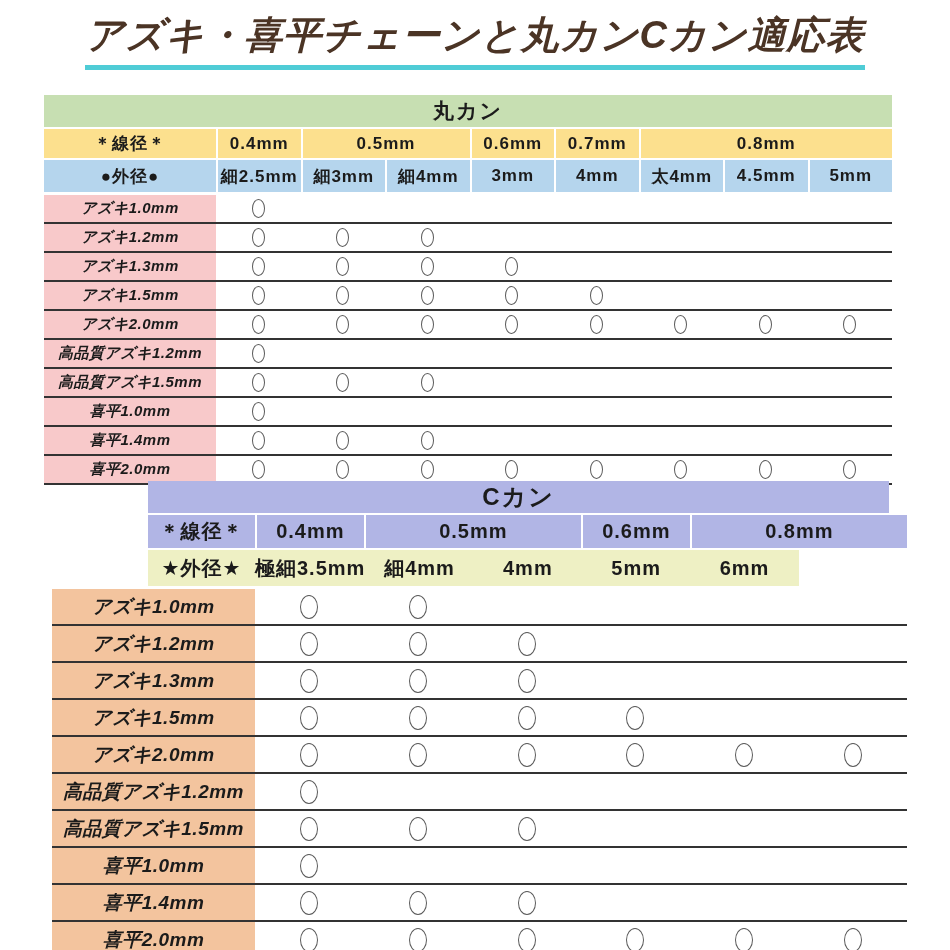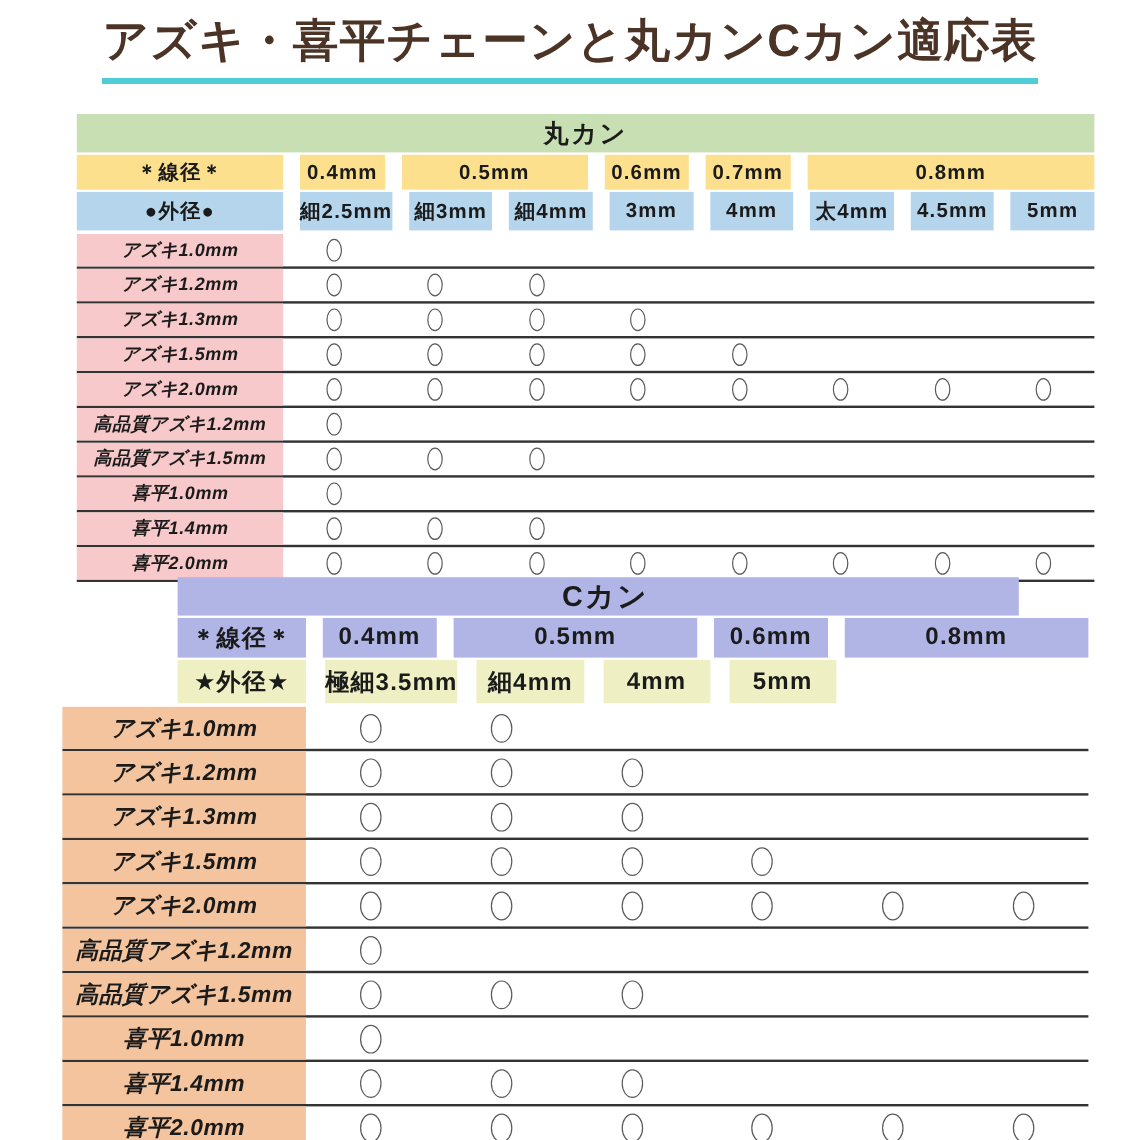--- a/index.html
+++ b/index.html
@@ -7,45 +7,45 @@
     width:950px;height:950px;background:#ffffff;overflow:hidden;position:relative;
     font-family:"Liberation Sans","DejaVu Sans",sans-serif;font-weight:700;color:#1b1b1b;
   }
   
   .title-wrap{
     position:absolute;left:85px;top:12px;width:780px;text-align:center;
     border-bottom:5px solid var(--title-underline,#4fccd6);padding-bottom:5px;
   }
   .title{
     margin:0;font-size:38px;line-height:1.25;letter-spacing:1px;
-    color:var(--title-text,#4b3425);white-space:nowrap;
+    color:var(--title-text,#4b3425);white-space:nowrap;font-style:italic;
   }
   
   .band{display:flex;align-items:center;justify-content:center;letter-spacing:2px;}
-  .hgrid{display:grid;column-gap:14px;}
-  .hgrid.nogap{column-gap:16px;}
+  .hgrid{display:grid;column-gap:2px;}
+  .hgrid.nogap{column-gap:0;}
   .hcell{display:flex;align-items:center;justify-content:center;letter-spacing:1px;white-space:nowrap;}
   .drow{display:grid;border-bottom:2px solid var(--line-dark,#333333);box-sizing:border-box;font-style:italic;}
   .rlabel{display:flex;align-items:center;justify-content:center;letter-spacing:0.5px;white-space:nowrap;}
   .mcell{display:flex;align-items:center;justify-content:center;}
   .oval{border-radius:50%;box-sizing:border-box;border:1.5px solid var(--mark-stroke,#5a5a5a);background:transparent;}
   
-  .t-round{position:absolute;left:64px;top:95px;width:848px;}
+  .t-round{position:absolute;left:44px;top:95px;width:848px;}
   .t-round .band{height:32px;background:var(--round-green,#c7dfb2);font-size:21px;margin-bottom:2px;}
   .t-round .hgrid{grid-template-columns:172px repeat(8,1fr);}
   .t-round .hgrid.wire{height:29px;margin-bottom:2px;font-size:17px;}
   .t-round .hgrid.wire .hcell{background:var(--wire-yellow,#fce08e);}
   .t-round .hgrid.outer{height:32px;margin-bottom:3px;font-size:17px;}
   .t-round .hgrid.outer .hcell{background:var(--outer-blue,#b5d5ed);}
   .t-round .drow{grid-template-columns:172px repeat(8,1fr);height:29px;}
   .t-round .rlabel{background:var(--row-pink,#f8c9ca);font-size:15px;}
   .t-round .oval{width:13px;height:19px;}
   
   .t-c{position:absolute;left:52px;top:481px;width:855px;}
-  .t-c .band{height:32px;width:689px;margin-left:96px;background:var(--c-purple,#b1b5e5);font-size:24px;padding-left:12px;}
+  .t-c .band{height:32px;width:741px;margin-left:96px;background:var(--c-purple,#b1b5e5);font-size:24px;}
   .t-c .band{margin-bottom:2px;}
   .t-c .hgrid{grid-template-columns:107px repeat(6,1fr);width:759px;margin-left:96px;}
   .t-c .hgrid.wire{height:33px;margin-bottom:2px;font-size:20px;}
   .t-c .hgrid.wire .hcell{background:var(--c-purple,#b1b5e5);}
   .t-c .hgrid.outer{height:36px;margin-bottom:3px;font-size:20px;}
   .t-c .hgrid.outer .hcell{background:var(--c-outer-yellow,#eef0c4);}
   .t-c .drow{grid-template-columns:203px repeat(6,1fr);height:37px;}
   .t-c .rlabel{background:var(--row-orange,#f3c49e);font-size:19px;}
   .t-c .oval{width:18px;height:24px;}
 </style>
@@ -270,20 +270,21 @@
       <div class="hcell" style="grid-column: span 2;">0.5mm</div>
       <div class="hcell" style="grid-column: span 1;">0.6mm</div>
       <div class="hcell" style="grid-column: span 2;">0.8mm</div>
     </div>
     <div class="hgrid outer nogap">
       <div class="hcell">★外径★</div>
       <div class="hcell">極細3.5mm</div>
       <div class="hcell">細4mm</div>
       <div class="hcell">4mm</div>
       <div class="hcell">5mm</div>
+      <div class="hcell">6mm</div>
     </div>
     <div class="drow">
       <div class="rlabel">アズキ1.0mm</div>
       <div class="mcell">
         <div class="oval"></div>
       </div>
       <div class="mcell">
         <div class="oval"></div>
       </div>
       <div class="mcell"></div>

